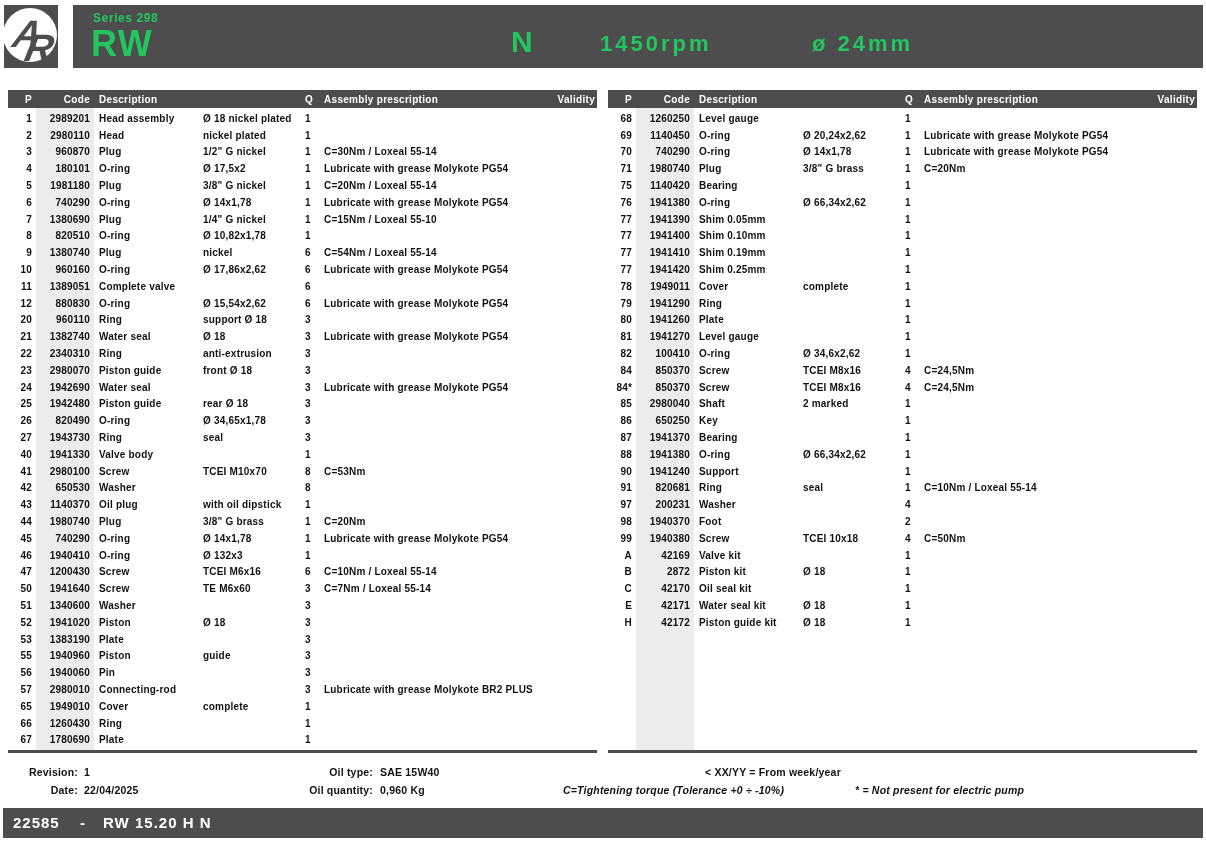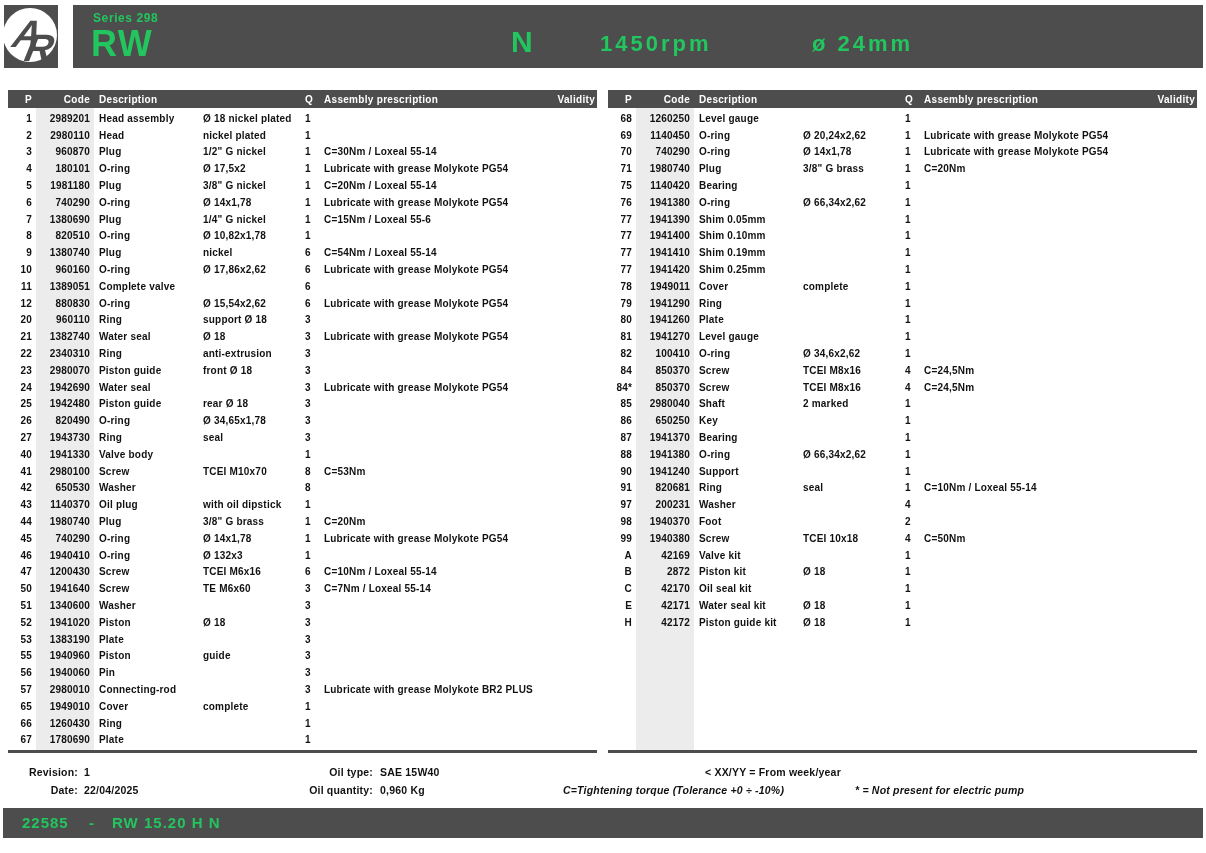--- a/index.html
+++ b/index.html
@@ -41,21 +41,21 @@
   .thead .c-code { background:transparent; }
   .thead .c-desc { width:204px; }
 
   
   .fitem { position:absolute; font-size:10.5px; font-weight:bold; letter-spacing:0.2px; white-space:nowrap; }
   .flbl  { text-align:right; }
   .fital { font-style:italic;text-align:center; }
 
   
   .bottombar { position:absolute; left:3px; right:3px; top:808px; height:30px; background:#4d4d4d;
-               color:#22c55e; font-size:15px; font-weight:bold; letter-spacing:1px; line-height:30px; padding-left:19px; }
+               color:#ffffff; font-size:15px; font-weight:bold; letter-spacing:1px; line-height:30px; padding-left:10px; }
   .bottombar span { display:inline-block; }
   .bb-dash  { margin-left:15px; }
   .bb-title { margin-left:12px; }
 </style>
 </head>
 <body>
 
 <div class="page">
 
   <div class="topbar">
@@ -142,21 +142,21 @@
           <span class="cell c-q">1</span>
           <span class="cell c-presc">Lubricate with grease Molykote PG54</span>
           <span class="cell c-val"></span>
         </div>
         <div class="row">
           <span class="cell c-p">7</span>
           <span class="cell c-code">1380690</span>
           <span class="cell c-desc">Plug</span>
           <span class="cell c-detail">1/4" G nickel</span>
           <span class="cell c-q">1</span>
-          <span class="cell c-presc">C=15Nm / Loxeal 55-6</span>
+          <span class="cell c-presc">C=15Nm / Loxeal 55-10</span>
           <span class="cell c-val"></span>
         </div>
         <div class="row">
           <span class="cell c-p">8</span>
           <span class="cell c-code">820510</span>
           <span class="cell c-desc">O-ring</span>
           <span class="cell c-detail">Ø 10,82x1,78</span>
           <span class="cell c-q">1</span>
           <span class="cell c-presc"></span>
           <span class="cell c-val"></span>

